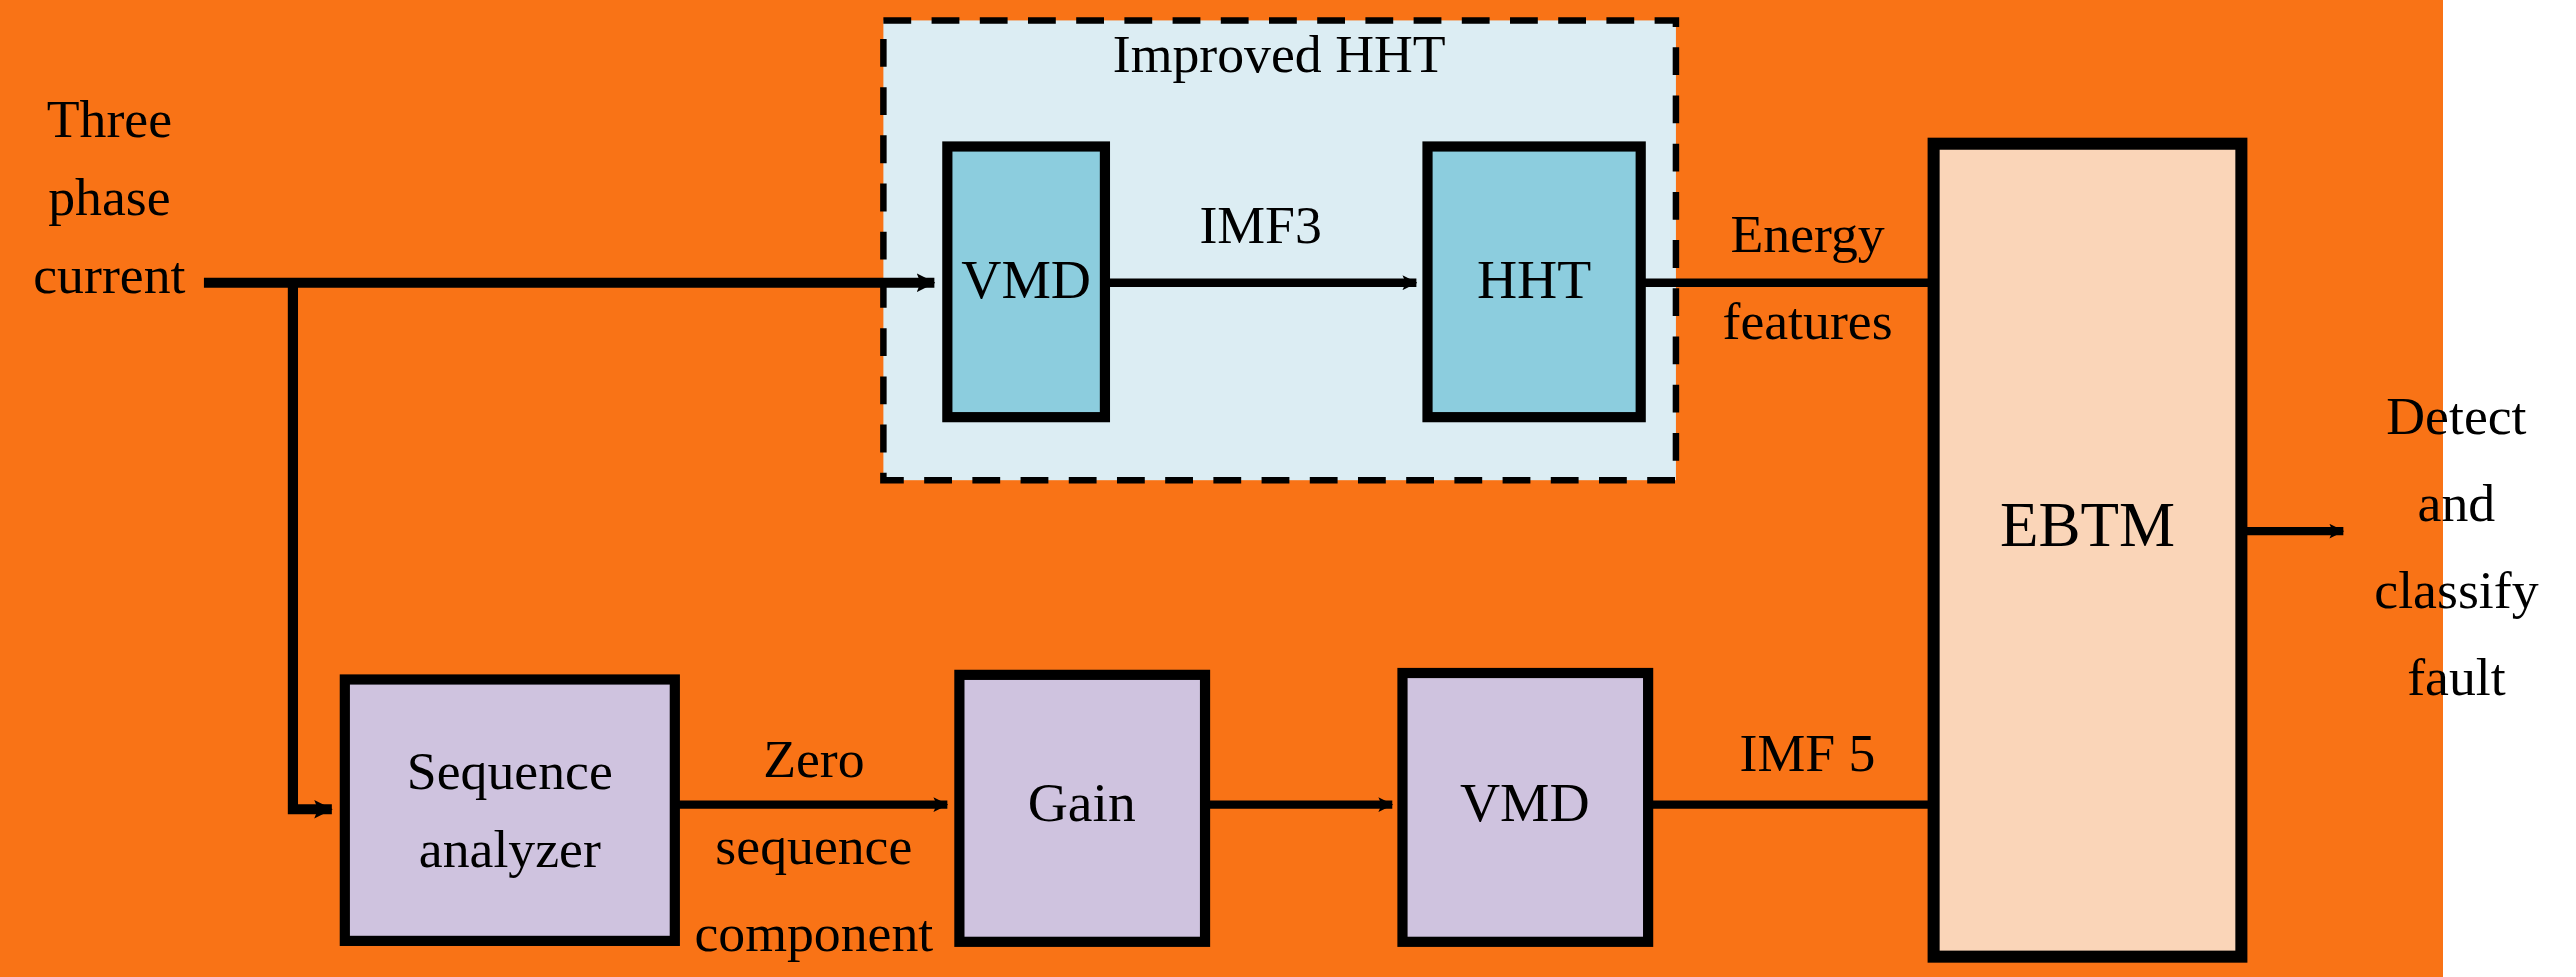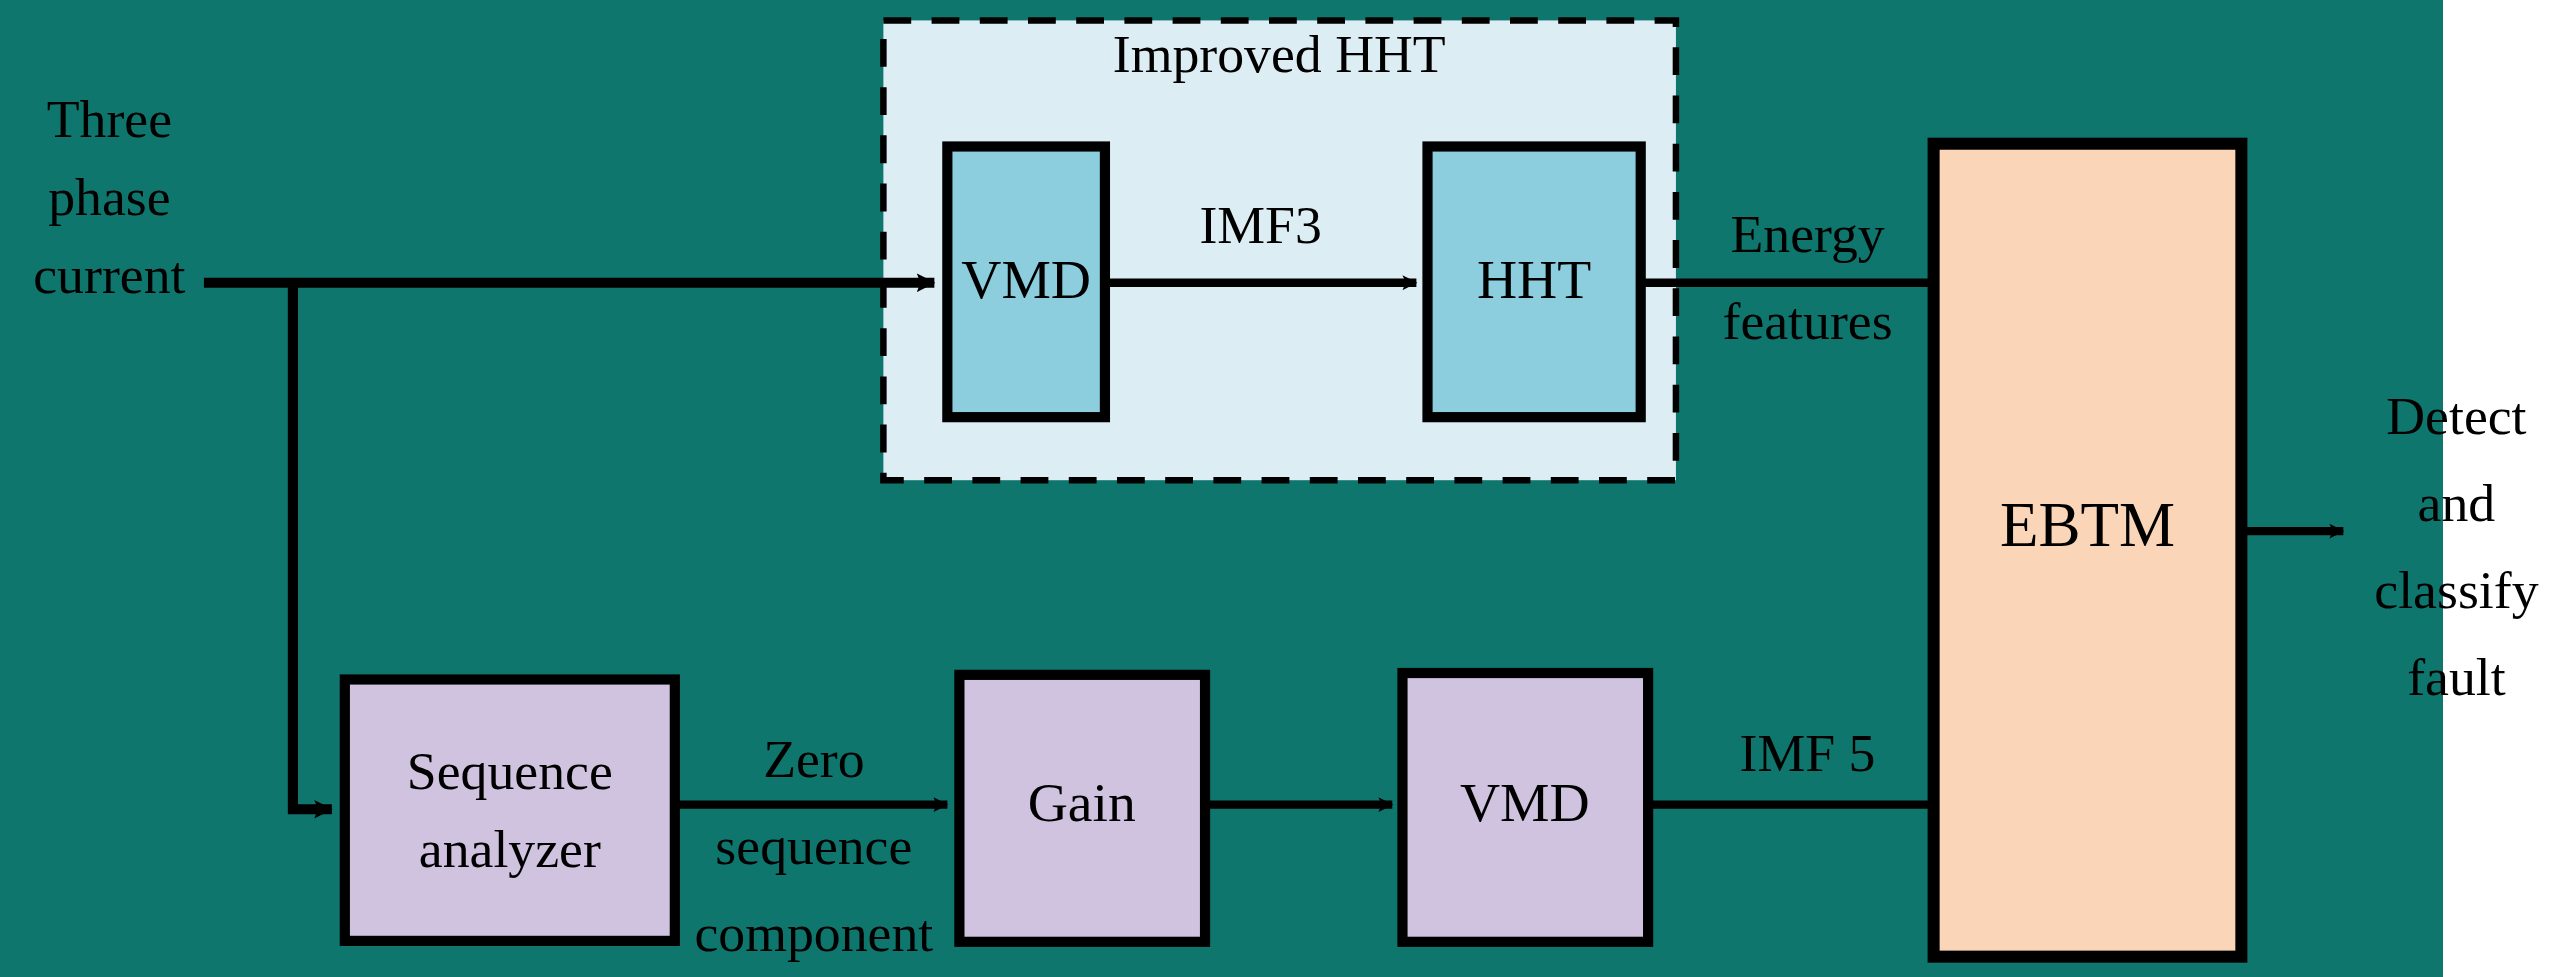--- a/index.html
+++ b/index.html
@@ -11,21 +11,21 @@
   body {
     width: 2576px;
     height: 978px;
     overflow: hidden;
     font-family: "Liberation Serif", "DejaVu Serif", serif;
   }
   #diagram-root {
     position: relative;
     width: 2443px;
     height: 978px;
-    background: #0f766e;
+    background: #f97316;
   }
   svg.diagram-canvas {
     position: absolute;
     top: 0;
     left: 0;
     width: 2576px;
     height: 978px;
     display: block;
   }
   .blk-text {

